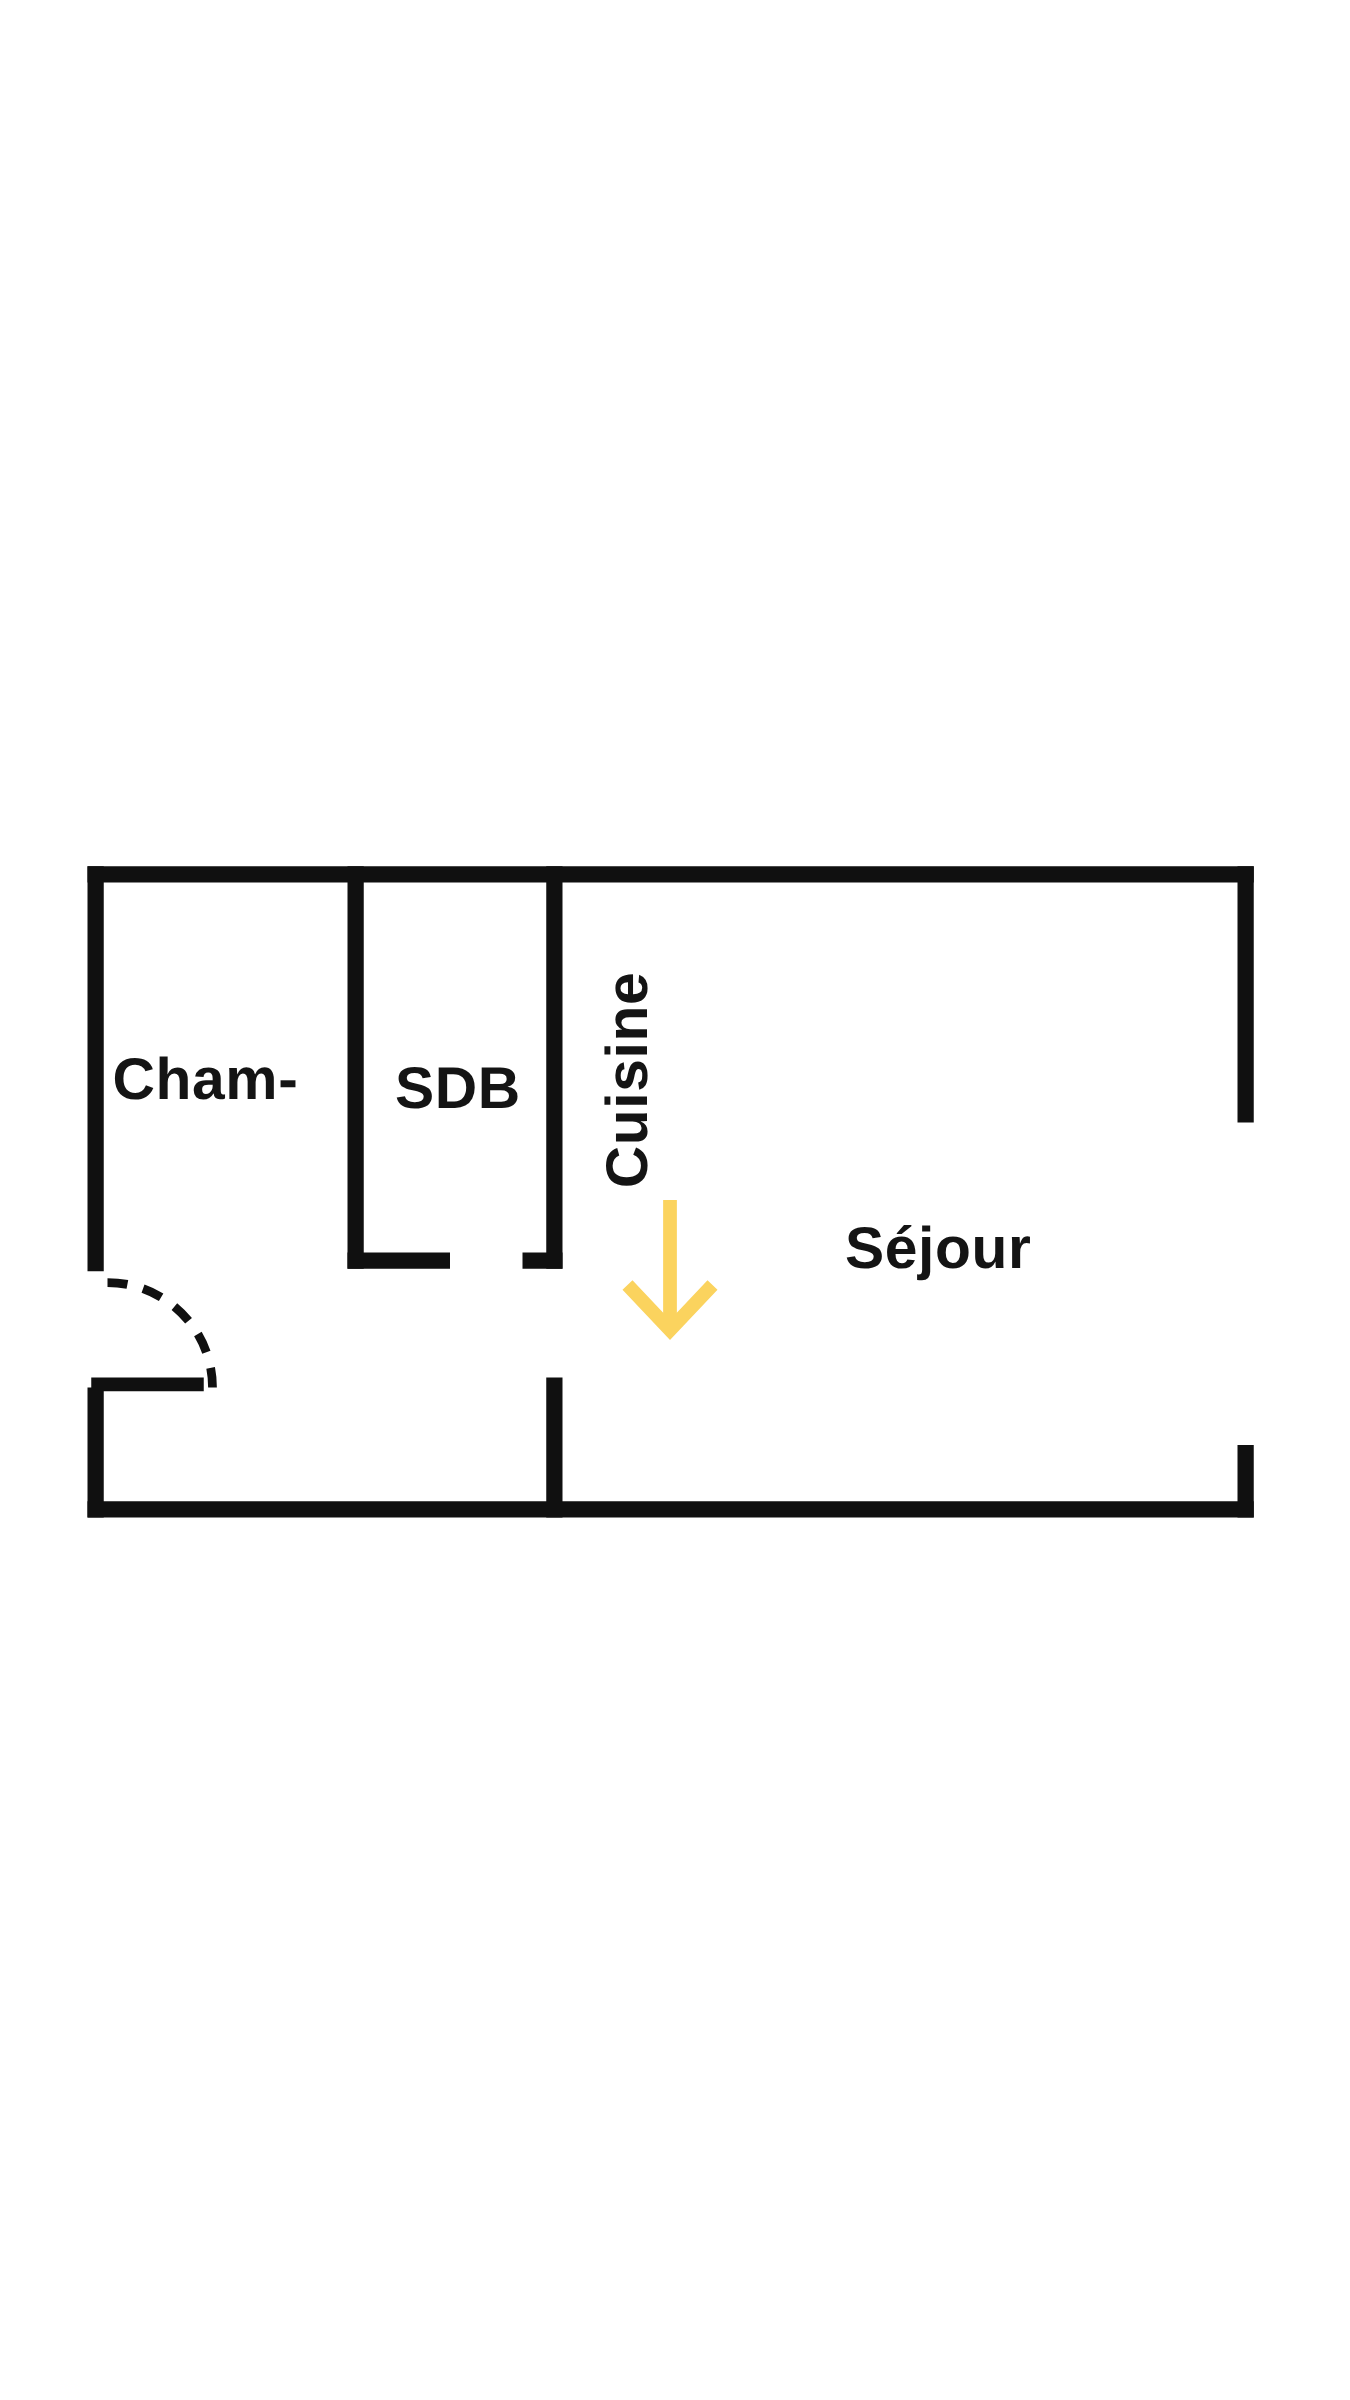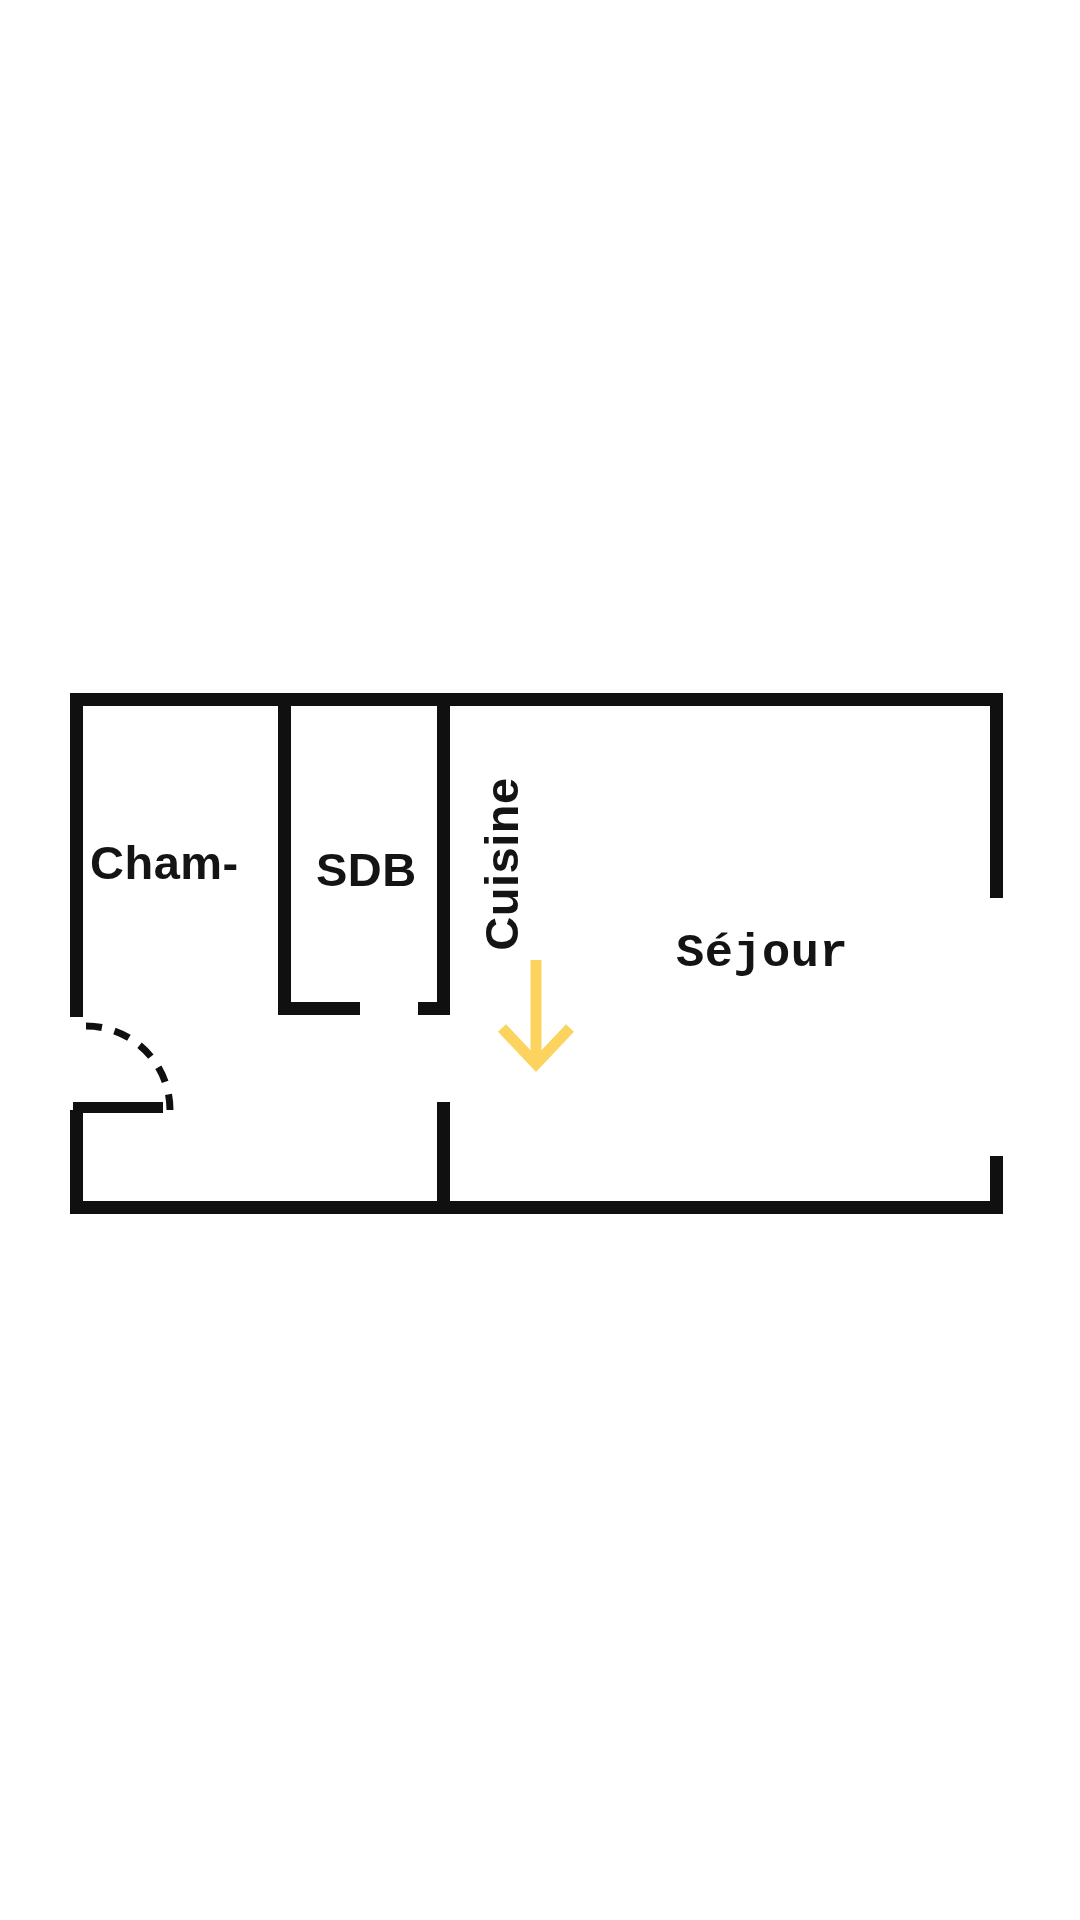--- a/index.html
+++ b/index.html
@@ -79,15 +79,15 @@
   </svg>
 
   <div class="room-label" id="chambre-label" style="left:90px; top:832px;">
     <span class="line">Cham-</span>
   </div>
 
   <div class="room-label" id="sdb-label" style="left:316px; top:842px;">SDB</div>
 
   <div class="room-label" id="cuisine-label">Cuisine</div>
 
-  <div class="room-label" id="sejour-label" style="left:676px; top:926px;font-family:Liberation Mono, monospace;">Séjour</div>
+  <div class="room-label" id="sejour-label" style="left:676px; top:970px;">Séjour</div>
 
 </div>
 
 </body></html>

